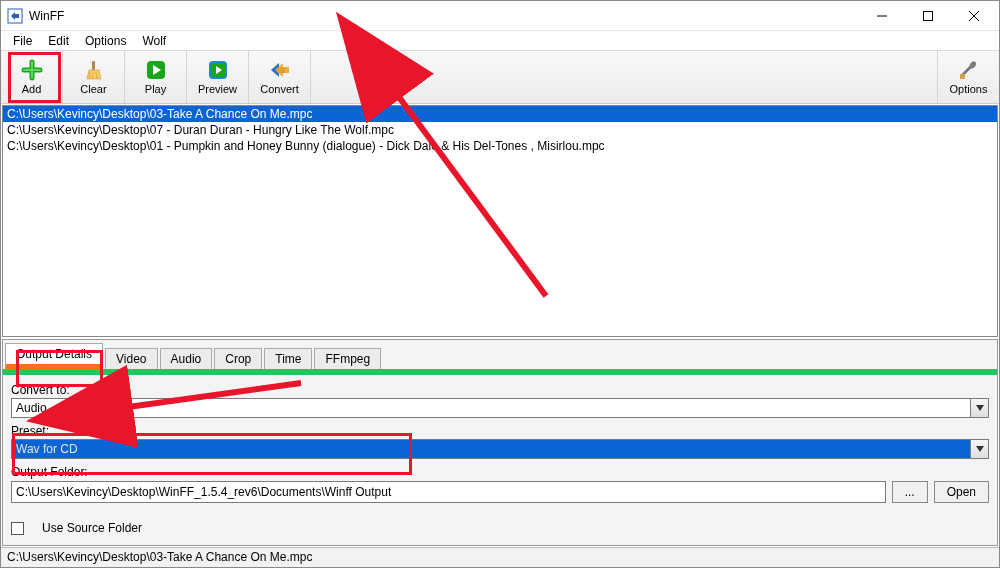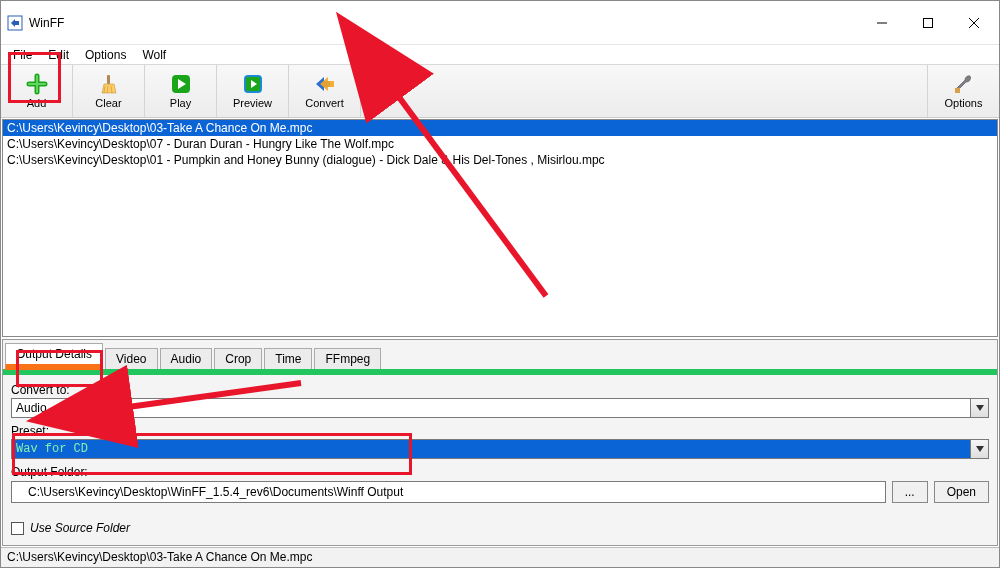--- a/index.html
+++ b/index.html
@@ -1,60 +1,60 @@
 <!DOCTYPE html>
 <html><head>
 <meta charset="utf-8">
 <style>
   * { box-sizing: border-box; margin: 0; padding: 0; font-family: "Segoe UI", Tahoma, sans-serif; font-size: 12px; }
   body { background: #fff; width: 1000px; height: 568px; overflow: hidden; display: flex; flex-direction: column; border: 1px solid #888; position: relative; }
 
   
-  .titlebar { height: 44px; display: flex; align-items: center; padding: 0 2px 0 6px; background: #fff; border-bottom: 1px solid #e6e6e6; }
+  .titlebar { height: 30px; display: flex; align-items: center; padding: 0 2px 0 6px; background: #fff; border-bottom: 1px solid #e6e6e6; }
   .titlebar .app-icon { width: 16px; height: 16px; margin-right: 6px; position: relative; }
   .titlebar .app-icon svg { width: 16px; height: 16px; }
   .titlebar .title-text { font-size: 12px; }
   .titlebar .win-controls { margin-left: auto; display: flex; }
   .win-btn { width: 46px; height: 30px; display: flex; align-items: center; justify-content: center; cursor: pointer; }
   .win-btn svg { width: 10px; height: 10px; }
 
   
   .menubar { height: 19px; display: flex; align-items: center; padding: 0 4px; background: #fff; }
   .menubar .menu-item { padding: 16px 8px; cursor: pointer; }
 
   
   .toolbar { height: 54px; display: flex; background: linear-gradient(#f8f8f8,#ececec); border-top: 1px solid #d8d8d8; border-bottom: 1px solid #ccc; }
-  .tool-btn { width: 72px; display: flex; flex-direction: column; align-items: center; justify-content: center; border-right: 1px solid #d4d4d4; cursor: pointer; gap: 2px; }
+  .tool-btn { width: 62px; display: flex; flex-direction: column; align-items: center; justify-content: center; border-right: 1px solid #d4d4d4; cursor: pointer; gap: 2px; }
   .tool-btn .ticon { width: 22px; height: 22px; display: flex; align-items: center; justify-content: center; }
   .tool-btn .tlabel { font-size: 11px; }
   .tool-btn.options-btn { margin-left: auto; border-left: 1px solid #d4d4d4; border-right: none; }
 
   
   .filelist { flex: 1 1 auto; background: #fff; border: 1px solid #888; margin: 1px; overflow: auto; min-height: 100px; }
   .file-row { padding: 1px 4px; font-size: 12px; white-space: nowrap; }
   .file-row.selected { background: #0a64d6; color: #fff; }
 
   
   .tab-area { border: 1px solid #999; margin: 1px; background: #f4f4f4; padding: 0; }
   .tab-row { display: flex; align-items: end; background: #f4f4f4; padding: 2px 2px 0 2px; }
   .tab { padding: 3px 10px; border: 1px solid #aaa; background: #ececec; margin-right: 2px; cursor: pointer; font-size: 12px; border-bottom: none; }
   .tab.active { background: #fff; border-bottom: 6px solid #f97316; position: relative; top: 1px; }
   .tab-body { background: #f4f4f4; border-top: 6px solid #22c55e; padding: 6px 8px 10px 8px; }
 
   .field-label { font-size: 12px; margin: 2px 0 1px 0; }
   .combo { display: flex; width: 100%; }
   .combo-box { flex: 1; height: 20px; border: 1px solid #7a7a7a; background: #fff; padding: 1px 4px; font-size: 12px; display: flex; align-items: center; }
-  .combo-box.sel { background: #0a64d6; color: #86efac; font-family: Liberation Mono, monospace; }
+  .combo-box.sel { background: #0a64d6; color: #e5e5e5; }
   .combo-drop { width: 18px; height: 20px; border: 1px solid #7a7a7a; border-left: none; background: linear-gradient(#f6f6f6,#dedede); display: flex; align-items: center; justify-content: center; cursor: pointer; }
 
   .out-row { display: flex; gap: 6px; margin-top: 2px; }
-  .out-input { flex: 1; height: 22px; border: 1px solid #7a7a7a; background: #fff; padding: 2px 16px; font-size: 12px; }
+  .out-input { flex: 1; height: 22px; border: 1px solid #7a7a7a; background: #fff; padding: 2px 4px; font-size: 12px; }
   .small-btn { height: 22px; min-width: 36px; padding: 0 12px; border: 1px solid #888; background: #f0f0f0; cursor: pointer; font-size: 12px; }
 
-  .checkbox-row { display: flex; align-items: center; gap: 6px; margin-top: 18px; font-style: italic; }
+  .checkbox-row { display: flex; align-items: center; gap: 18px; margin-top: 18px; }
   .chk { width: 13px; height: 13px; border: 1px solid #555; background: #fff; }
 
   .statusbar { height: 20px; border-top: 1px solid #bbb; padding: 2px 6px; font-size: 12px; background: #f2f2f2; white-space: nowrap; overflow: hidden; }
 
   
   .hl { position: absolute; border: 3px solid #e8152b; pointer-events: none; z-index: 50; }
   .arrow-layer { position: absolute; inset: 0; pointer-events: none; z-index: 49; }
 </style>
 </head>
 <body>

